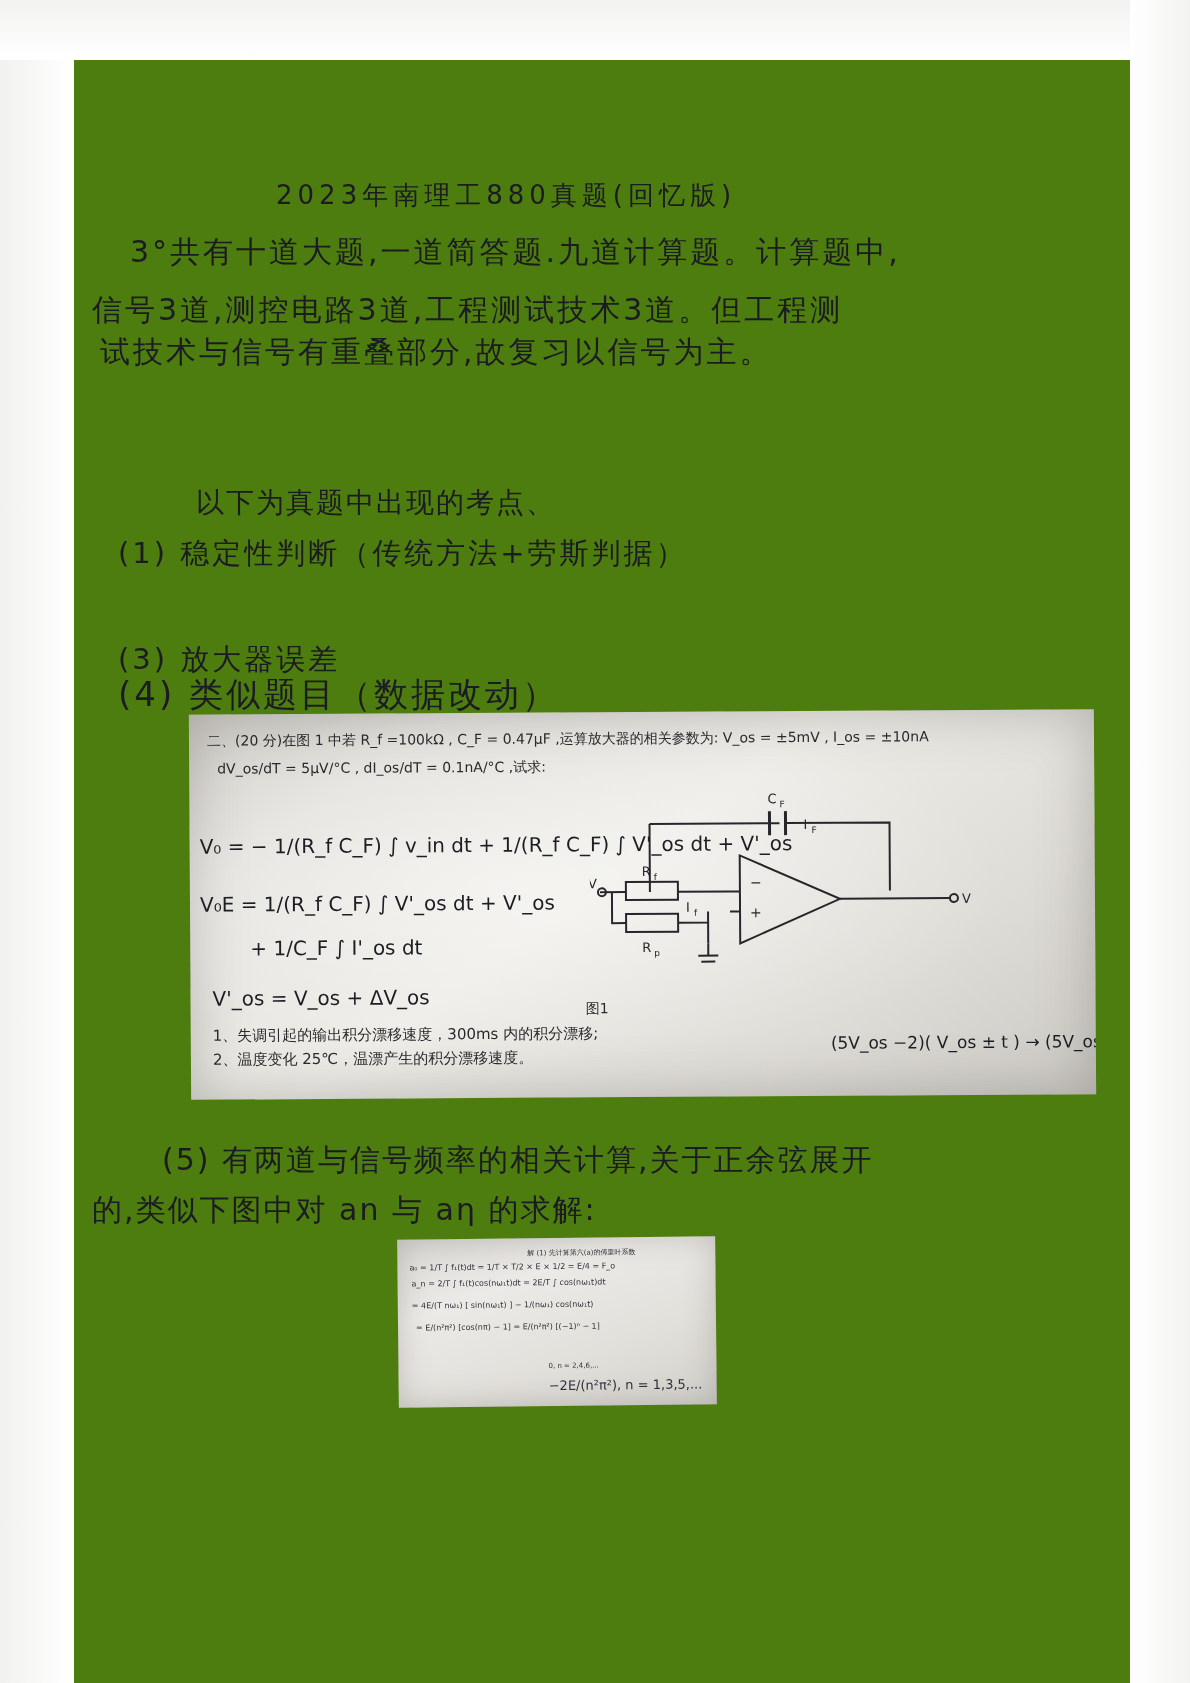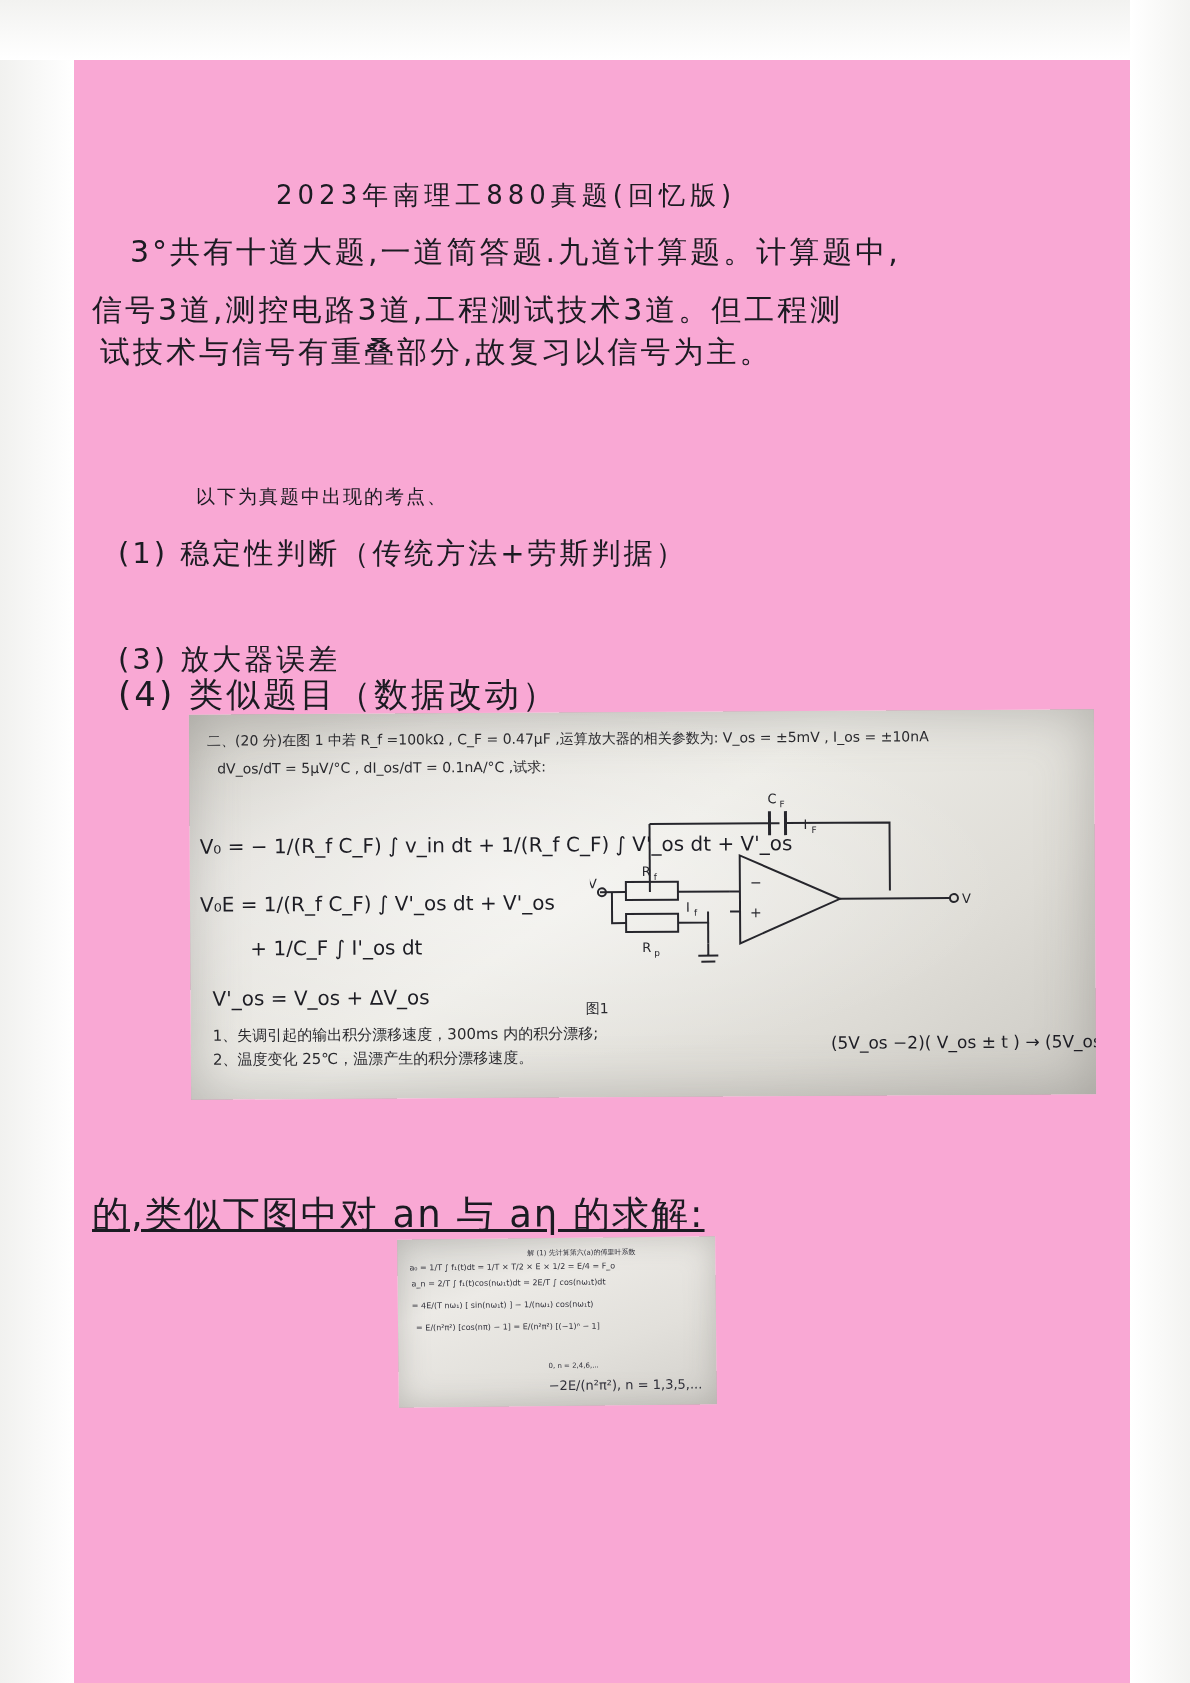--- a/index.html
+++ b/index.html
@@ -7,21 +7,21 @@
     padding: 0;
     background: #ffffff;
   }
   body {
     font-family: "Liberation Sans", sans-serif;
   }
   .page {
     position: relative;
     width: 1190px;
     height: 1683px;
-    background: #f9a8d4;
+    background: #4d7c0f;
     overflow: hidden;
   }
   
   .paper-edge-left {
     position: absolute;
     left: 0; top: 0;
     width: 74px; height: 1683px;
     background: linear-gradient(to right, #f1f1ef 0%, #ffffff 100%);
   }
   .paper-edge-top {
@@ -55,33 +55,33 @@
   .para-line {
     font-size: 30px;
     letter-spacing: 3px;
   }
 
   .l1 { top: 232px; left: 130px; }
   .l2 { top: 290px; left: 92px; }
   .l3 { top: 332px; left: 100px; }
   .l4 { top: 386px; left: 138px; }
 
-  .l5 { top: 484px; left: 196px; font-size: 19px; }
+  .l5 { top: 484px; left: 196px; font-size: 28px; }
 
   .item {
     font-size: 29px;
     letter-spacing: 3px;
   }
   .i1 { top: 534px; left: 118px; }
   .i2 { top: 590px; left: 118px; }
   .i3 { top: 640px; left: 118px; }
   .i4 { top: 672px; left: 118px; font-size: 34px; }
 
   .l6 { top: 1140px; left: 162px; font-size: 30px; }
-  .l7 { top: 1190px; left: 92px; font-size: 37px; text-decoration: underline; }
+  .l7 { top: 1190px; left: 92px; font-size: 30px; }
 
   
   .photo1 {
     position: absolute;
     left: 190px;
     top: 712px;
     width: 905px;
     height: 385px;
     background: linear-gradient(145deg, #cfcdc7 0%, #e3e1dc 18%, #edece7 45%, #dedcd6 75%, #cbc9c3 100%);
     box-shadow: inset 0 0 55px rgba(120,118,112,0.45);
@@ -224,20 +224,21 @@
     <div class="p1-hand ph2">V₀E = 1/(R_f C_F) ∫ V'_os dt + V'_os</div>
     <div class="p1-hand ph3">+ 1/C_F ∫ I'_os dt</div>
     <div class="p1-hand ph4">V'_os = V_os + ΔV_os</div>
     <div class="p1-hand ph5">(5V_os −2)( V_os ± t )  →  (5V_os −2)(10ⁿᴬ)</div>
 
     <div class="p1-text p1-fig">图1</div>
     <div class="p1-text p1-q1">1、失调引起的输出积分漂移速度，300ms 内的积分漂移;</div>
     <div class="p1-text p1-q2">2、温度变化 25℃，温漂产生的积分漂移速度。</div>
   </div>
 
+  <div class="hand l6">(5) 有两道与信号频率的相关计算,关于正余弦展开</div>
   <div class="hand l7">的,类似下图中对 an 与 aη 的求解:</div>
 
   <div class="photo2">
     <div class="p2-text p2-0">解 (1) 先计算第六(a)的傅里叶系数</div>
     <div class="p2-text p2-1">a₀ = 1/T ∫ f₁(t)dt = 1/T × T/2 × E × 1/2 = E/4 = F_o</div>
     <div class="p2-text p2-2">a_n = 2/T ∫ f₁(t)cos(nω₁t)dt = 2E/T ∫ cos(nω₁t)dt</div>
     <div class="p2-text p2-3">= 4E/(T nω₁) [ sin(nω₁t) ]  −  1/(nω₁) cos(nω₁t)</div>
     <div class="p2-text p2-4">= E/(n²π²) [cos(nπ) − 1] = E/(n²π²) [(−1)ⁿ − 1]</div>
     <div class="p2-text p2-6">0,        n = 2,4,6,...</div>
     <div class="p2-text p2-7">−2E/(n²π²),  n = 1,3,5,...</div>

